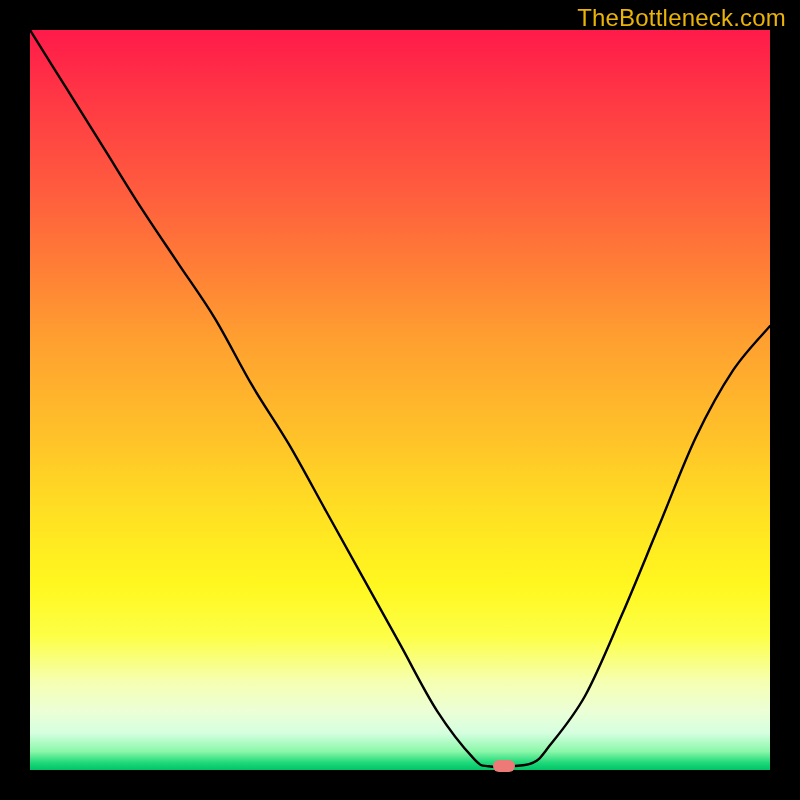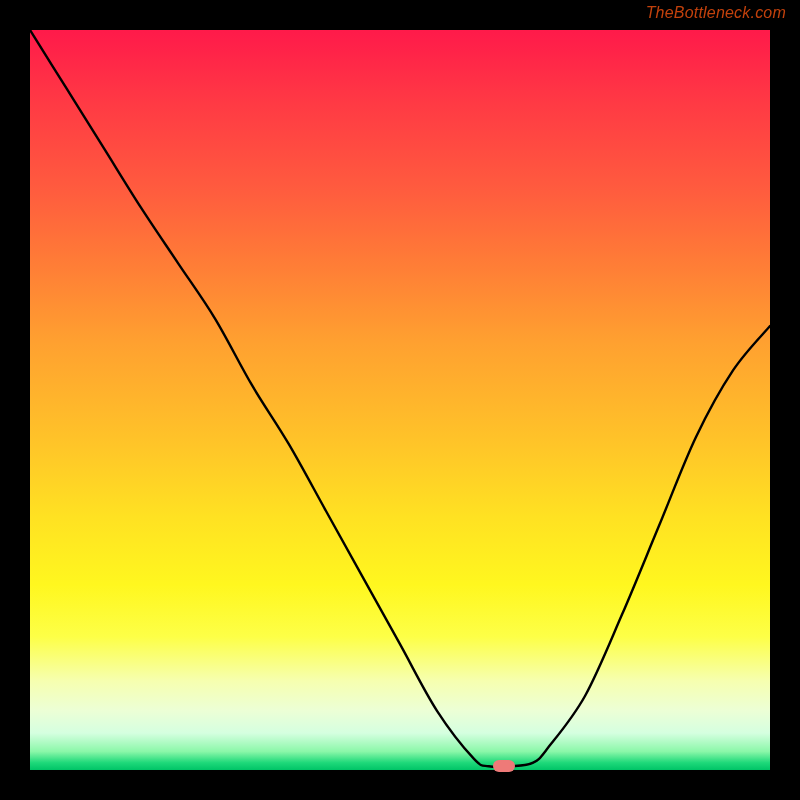--- a/index.html
+++ b/index.html
@@ -14,24 +14,23 @@
     position: relative;
     width: 800px;
     height: 800px;
     background: #000;
   }
   .watermark {
     position: absolute;
     top: 4px;
     right: 14px;
     font-family: Arial, Helvetica, sans-serif;
-    font-size: 16px;
-    color: #c2410c;
+    font-size: 24px;
+    color: #eab308;
     letter-spacing: 0.2px;
-    font-style: italic;
   }
   .plot {
     position: absolute;
     left: 30px;
     top: 30px;
     width: 740px;
     height: 740px;
     background: linear-gradient(
       to bottom,
       #ff1a4a 0%,

